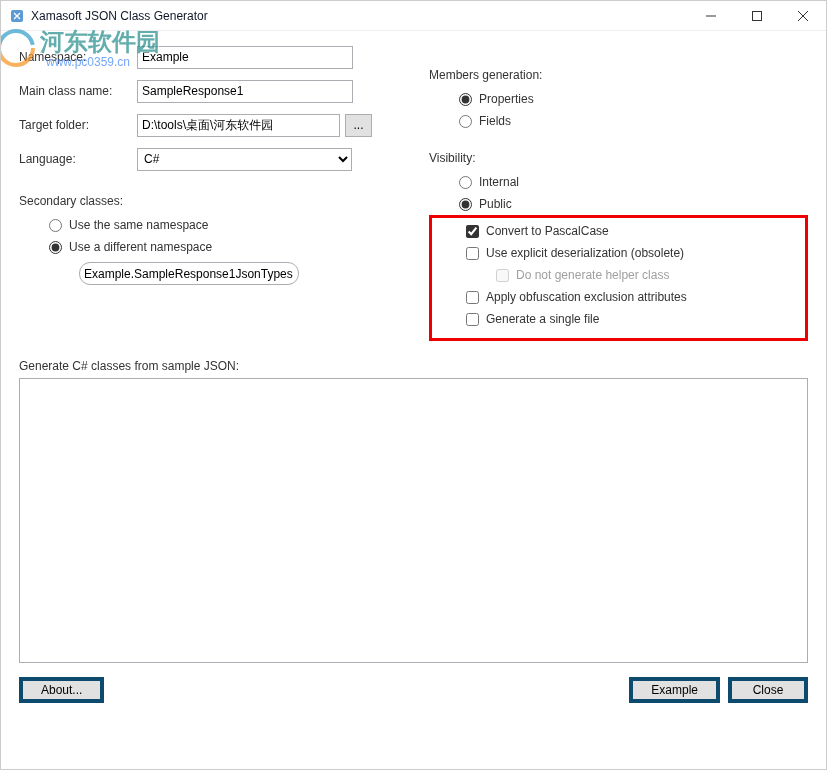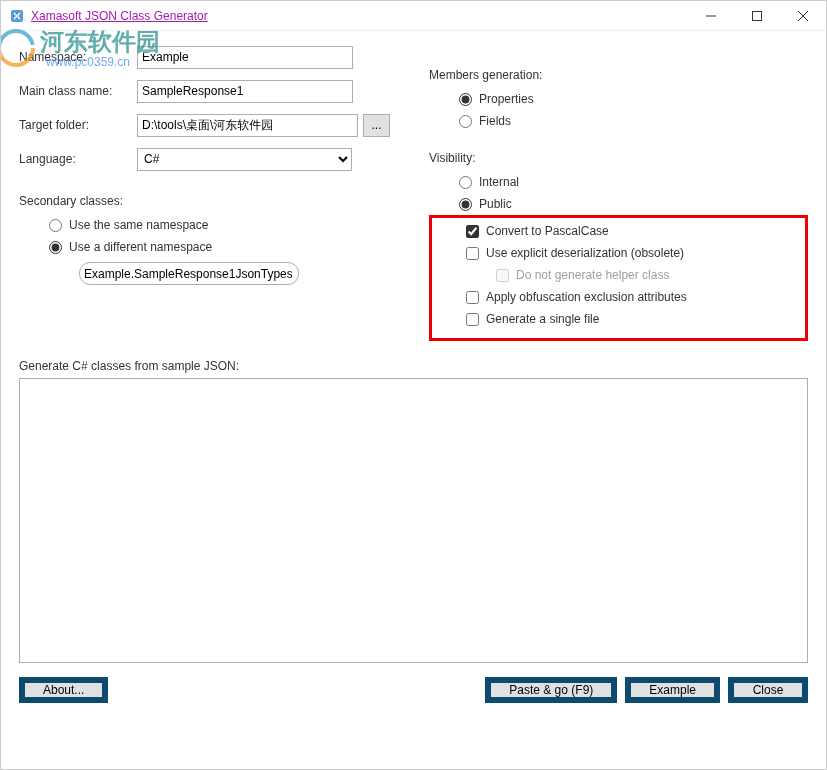--- a/index.html
+++ b/index.html
@@ -1,48 +1,48 @@
 <!DOCTYPE html>
 <html><head>
 <meta charset="utf-8">
 <style>
 * { box-sizing: border-box; margin: 0; padding: 0; font-family: "Segoe UI", Arial, sans-serif; font-size: 12px; }
 body { background: #fff; width: 827px; height: 770px; position: relative; border: 1px solid #ccc; }
 .titlebar { height: 30px; display: flex; align-items: center; padding-left: 8px; border-bottom: 1px solid #eee; }
 .ticon { width: 16px; height: 16px; margin-right: 6px; display: flex; align-items: center; justify-content: center; }
-.title { flex: 1; color: #a21caf; text-decoration: underline; }
+.title { flex: 1; color: #0f172a; }
 .winbtns { display: flex; height: 100%; }
 .winbtn { width: 46px; display: flex; align-items: center; justify-content: center; color: #333; }
 .watermark { position: absolute; top: 25px; left: -5px; z-index: 10; pointer-events: none; opacity: 0.7; }
 .wm-txt { font-size: 24px; font-weight: bold; color: #228B8B; text-shadow: 1px 1px 0 #fff; }
 .wm-url { font-size: 12px; color: #3b82f6; margin-left: 50px; margin-top: -3px; }
 .content { display: flex; padding: 14px 18px 0 18px; }
 .left { width: 390px; }
 .right { flex: 1; padding-left: 20px; }
 .frow { display: flex; align-items: center; margin-bottom: 10px; min-height: 24px; }
 .flabel { width: 118px; color: #333; }
 input[type=text] { height: 23px; border: 1px solid #abadb3; padding: 0 4px; background: #fff; }
 .in-wide { width: 216px; }
-.in-tgt { width: 221px; }
+.in-tgt { width: 203px; }
 .btn-browse { width: 27px; height: 23px; margin-left: 5px; border: 1px solid #adadad; background: #e1e1e1; cursor: pointer; }
 select { width: 215px; height: 23px; border: 1px solid #abadb3; background: #fff; padding: 0 2px; }
 .section-lbl { color: #333; margin-bottom: 10px; margin-top: 23px; }
 .radio-row, .check-row { display: flex; align-items: center; margin-bottom: 8px; padding-left: 30px; }
 .radio-row.nested, .check-row.nested { padding-left: 60px; }
 input[type=radio], input[type=checkbox] { width: 13px; height: 13px; margin-right: 7px; accent-color: #333; }
 .rlabel { color: #333; }
 .rlabel.disabled { color: #a0a0a0; }
 .ns-input { margin-left: 60px; margin-top: 2px; }
 .ns-input input { width: 220px; border-radius: 11px; }
 .redbox { border: 3px solid #e00; padding: 6px 4px 4px 4px; margin-top: -4px; }
 .gen-label { padding: 18px 18px 5px 18px; color: #333; }
 .textarea-wrap { padding: 0 18px; }
 textarea { width: 100%; height: 285px; border: 1px solid #abadb3; resize: none; padding: 3px; font-family: Consolas, monospace; }
 .bottom { display: flex; padding: 11px 18px; align-items: center; }
-.btn { height: 26px; padding: 0 18px; border: 6px solid #0c4a6e; background: #e1e1e1; cursor: pointer; min-width: 80px; }
+.btn { height: 26px; padding: 0 18px; border: 4px solid #0c4a6e; background: #e1e1e1; cursor: pointer; min-width: 80px; }
 .spacer { flex: 1; }
 .btn + .btn { margin-left: 8px; }
 </style>
 </head>
 <body>
 
 <div class="titlebar">
   <span class="ticon">
     <svg width="14" height="14" viewBox="0 0 14 14">
         <rect x="1" y="1" width="12" height="12" fill="#5b9bd5" rx="2"></rect>
@@ -158,16 +158,15 @@
 </div>
 
 <div class="gen-label">Generate C# classes from sample JSON:</div>
 <div class="textarea-wrap">
   <textarea style=""></textarea>
 </div>
 
 <div class="bottom">
   <button class="btn">About...</button>
   <div class="spacer"></div>
-  <button class="btn">Paste &amp; go (F9)</button>
   <button class="btn">Example</button>
   <button class="btn">Close</button>
 </div>
 
 </body></html>

